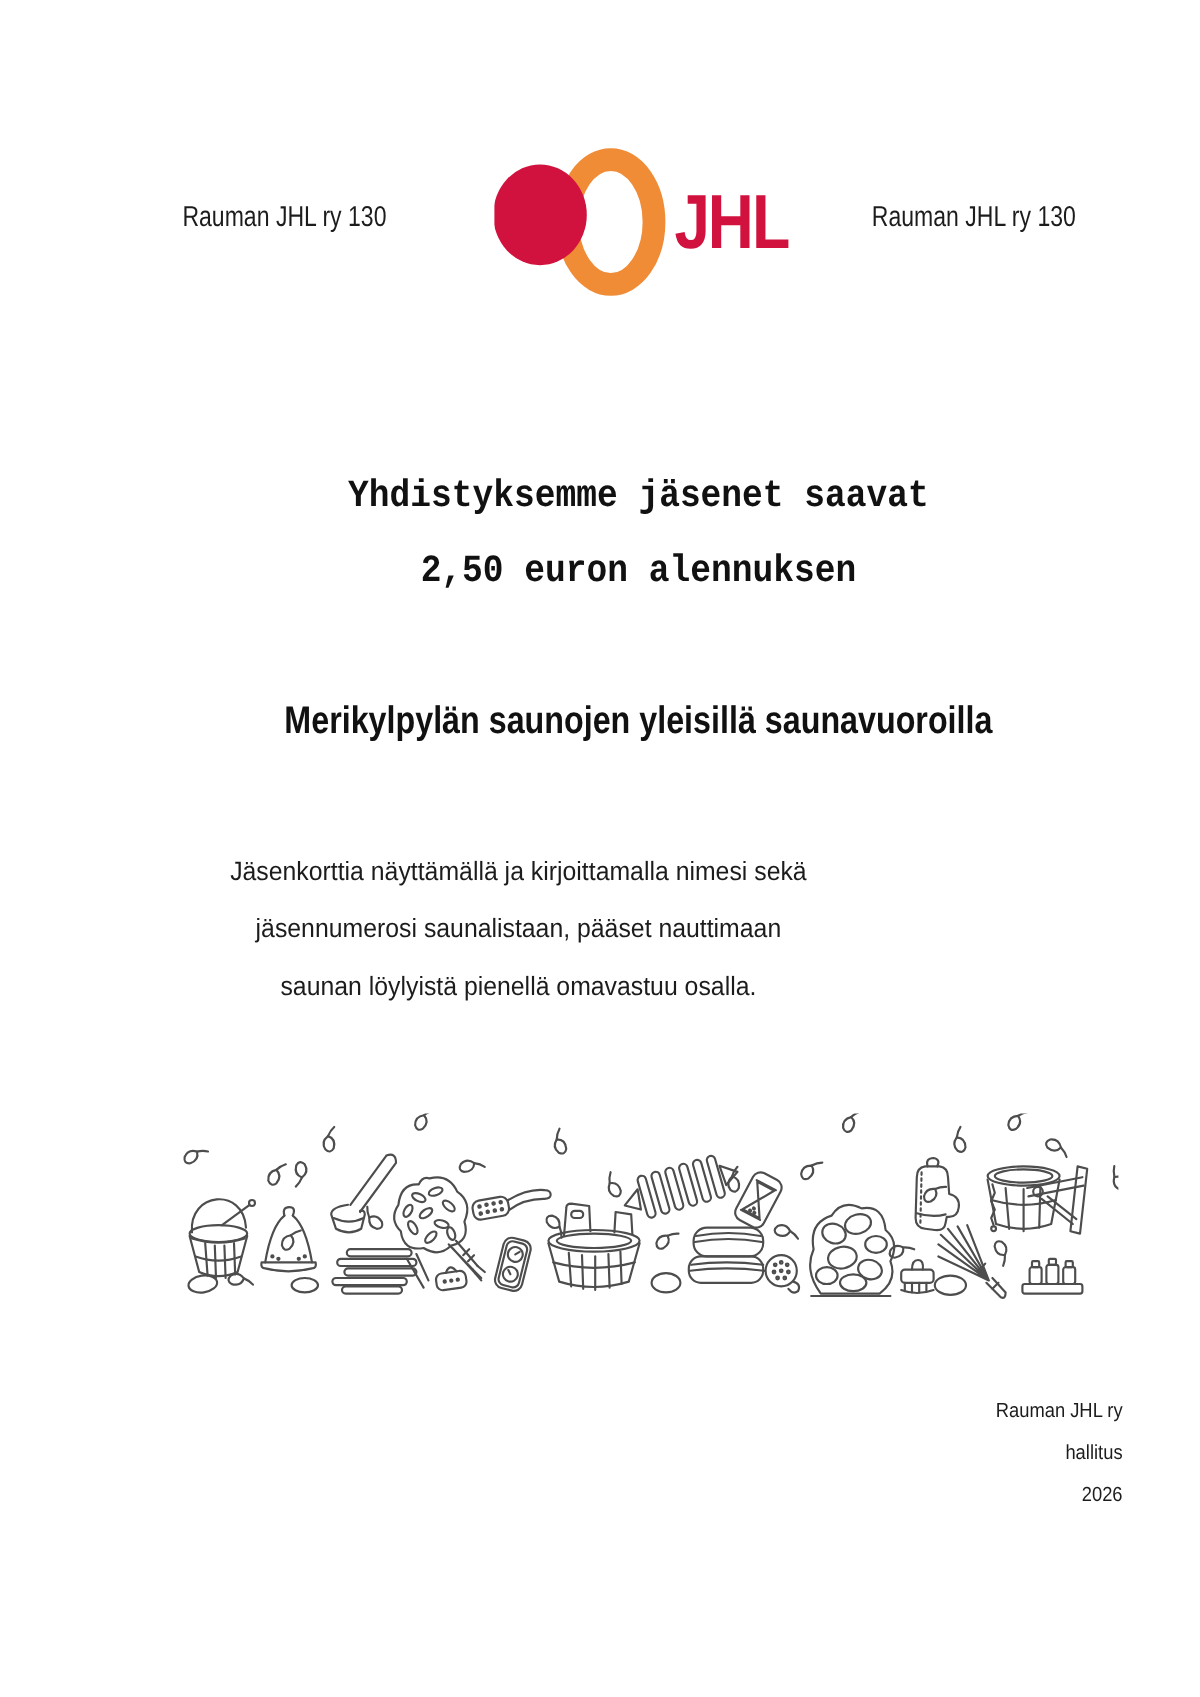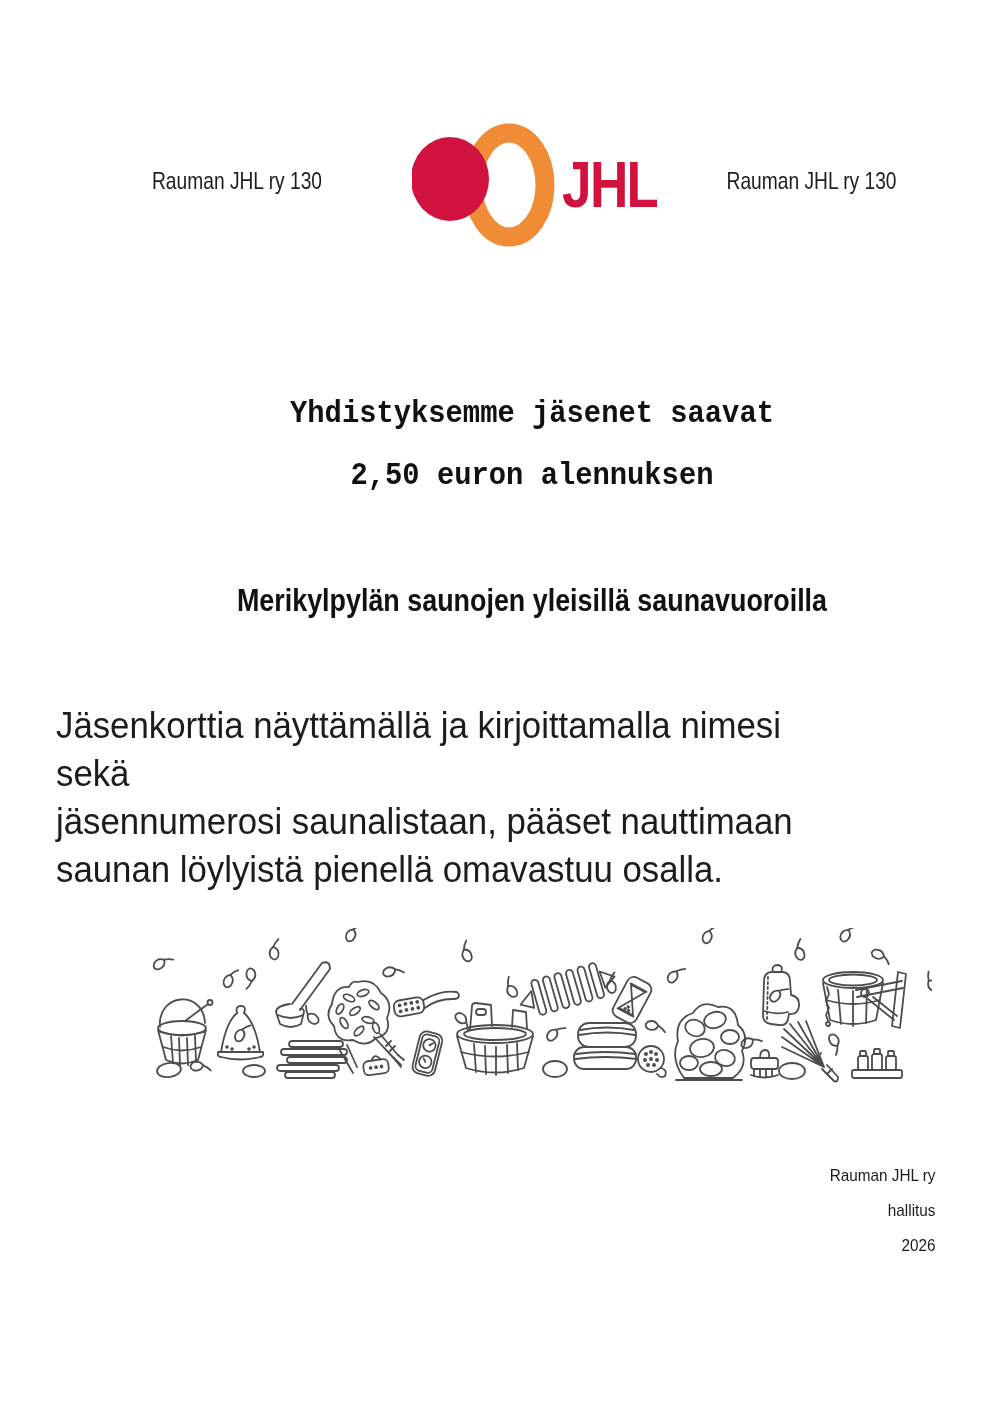--- a/index.html
+++ b/index.html
@@ -14,22 +14,22 @@
   .logo text{font-family:"Liberation Sans",sans-serif;font-weight:bold;letter-spacing:-2px;}
 
   .headline{position:absolute;top:383px;left:0;width:1000px;text-align:center;
             font-weight:bold;font-size:32px;line-height:62px;color:#111;font-family:Liberation Mono, monospace;}
   .headline div{transform:scaleX(0.9);}
 
   .subheadline{position:absolute;top:580px;left:0;width:1000px;text-align:center;
                font-weight:bold;font-size:32px;line-height:40px;color:#111;
                transform:scaleX(0.84);}
 
-  .bodytext{position:absolute;top:702px;left:0;width:800px;
-            font-size:37px;line-height:48px;color:#1c1c1c;}
+  .bodytext{position:absolute;top:702px;left:0;width:800px;text-align:center;
+            font-size:22px;line-height:48px;color:#1c1c1c;}
   .bodytext div{transform:scaleX(0.94);}
 
   .illustration{position:absolute;left:100px;top:928px;width:800px;height:175px;}
   .illustration *{fill:none;stroke-width:1.8;stroke-linecap:round;stroke-linejoin:round;}
 
   .footer{position:absolute;top:1158px;right:97px;text-align:right;font-size:17px;
           line-height:35px;color:#1c1c1c;transform:scaleX(0.9);transform-origin:right top;}
 </style>
 </head>
 <body>

